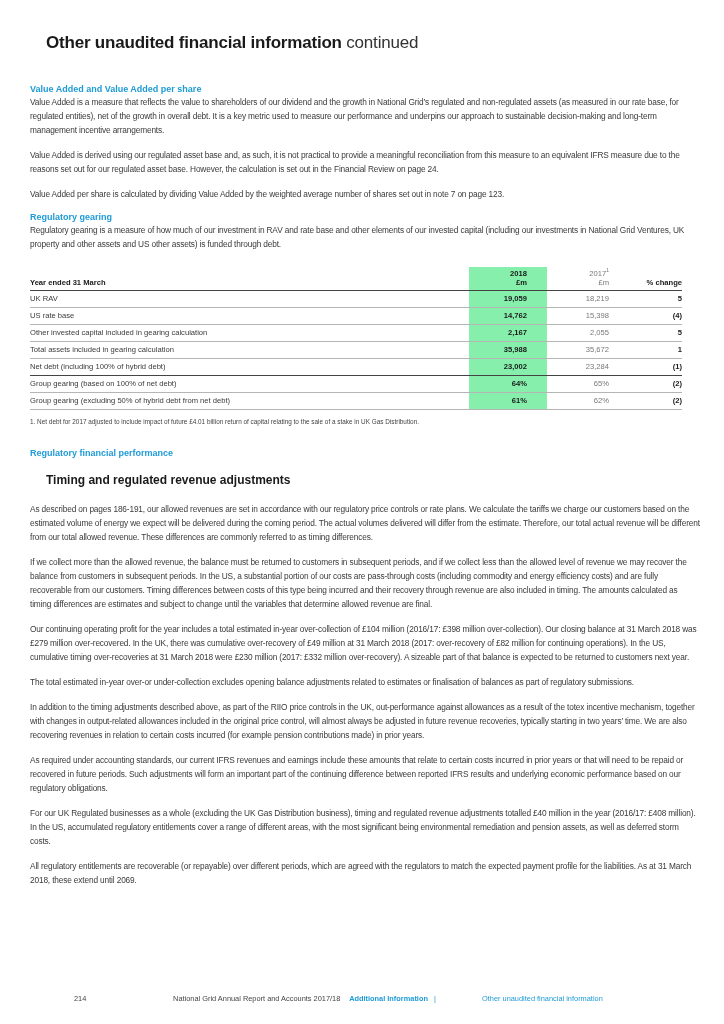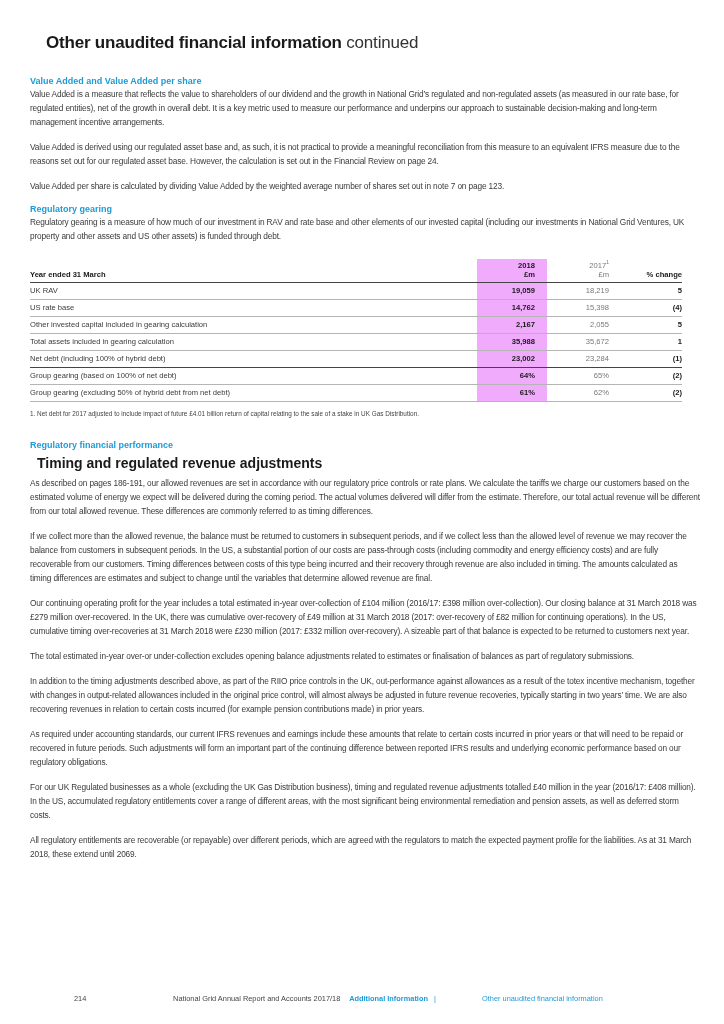--- a/index.html
+++ b/index.html
@@ -6,30 +6,30 @@
     body {
       width: 724px; height: 1024px; position: relative; overflow: hidden;
       font-family: "Liberation Sans", sans-serif; color: #3a3a3a;
     }
     .page-title {
       position: absolute; left: 46px; top: 33px;
       font-size: 17px; color: #1a1a1a; letter-spacing: -0.2px;
     }
     .page-title .bold { font-weight: bold; }
     .page-title .light { font-weight: normal; color: #333; }
-    .content { position: absolute; left: 30px; top: 76px; width: 670px; }
+    .content { position: absolute; left: 30px; top: 84px; width: 670px; }
     .h-blue { color: #1e9bd7; font-weight: bold; font-size: 9px; line-height: 11px; margin: 0; }
-    .h-black { color: #1a1a1a; font-weight: bold; font-size: 14px; line-height: 11px; margin: 7px; }
+    .h-black { color: #1a1a1a; font-weight: bold; font-size: 12px; line-height: 11px; margin: 16px; }
     p { margin: 0 0 11px 0; font-size: 8.3px; line-height: 14px; color: #3a3a3a; letter-spacing: -0.15px; }
 
     table.gear { width: 652px; border-collapse: collapse; margin-top: 16px; font-size: 7.6px; color: #3a3a3a; }
     table.gear th { font-weight: bold; color: #1a1a1a; text-align: left; vertical-align: bottom; padding: 2px 0 3px 0; border-bottom: 1.5px solid #444; line-height: 9px; }
     table.gear th.num, table.gear td.num { text-align: right; }
     table.gear td { padding: 3px 0 3px 0; border-bottom: 0.6px solid #b5b5b5; line-height: 10px; }
-    table.gear td.c18, table.gear th.c18 { background: #f0abfc; width: 58px; padding-right: 12px; }
+    table.gear td.c18, table.gear th.c18 { background: #86efac; width: 58px; padding-right: 20px; }
     table.gear td.c18 { font-weight: bold; color: #1a1a1a; }
     table.gear th.c17, table.gear td.c17 { width: 62px; color: #777; font-weight: normal; padding-right: 3px; }
     table.gear th.chg, table.gear td.chg { width: 70px; font-weight: bold; color: #1a1a1a; }
     table.gear tr.heavy td { border-bottom: 1.3px solid #444; margin-top: 48px; }
     .footnote { font-size: 6.4px; color: #444; margin: 7px 0 22px 0; line-height: 9px; }
     sup { font-size: 5px; vertical-align: super; line-height: 0; }
 
     .footer { position: absolute; left: 34px; top: 994px; font-size: 7.4px; color: #444; white-space: nowrap; }
     .footer span { display: inline-block; margin-left: 40px; }
     .footer .pg { width: 57px; }

